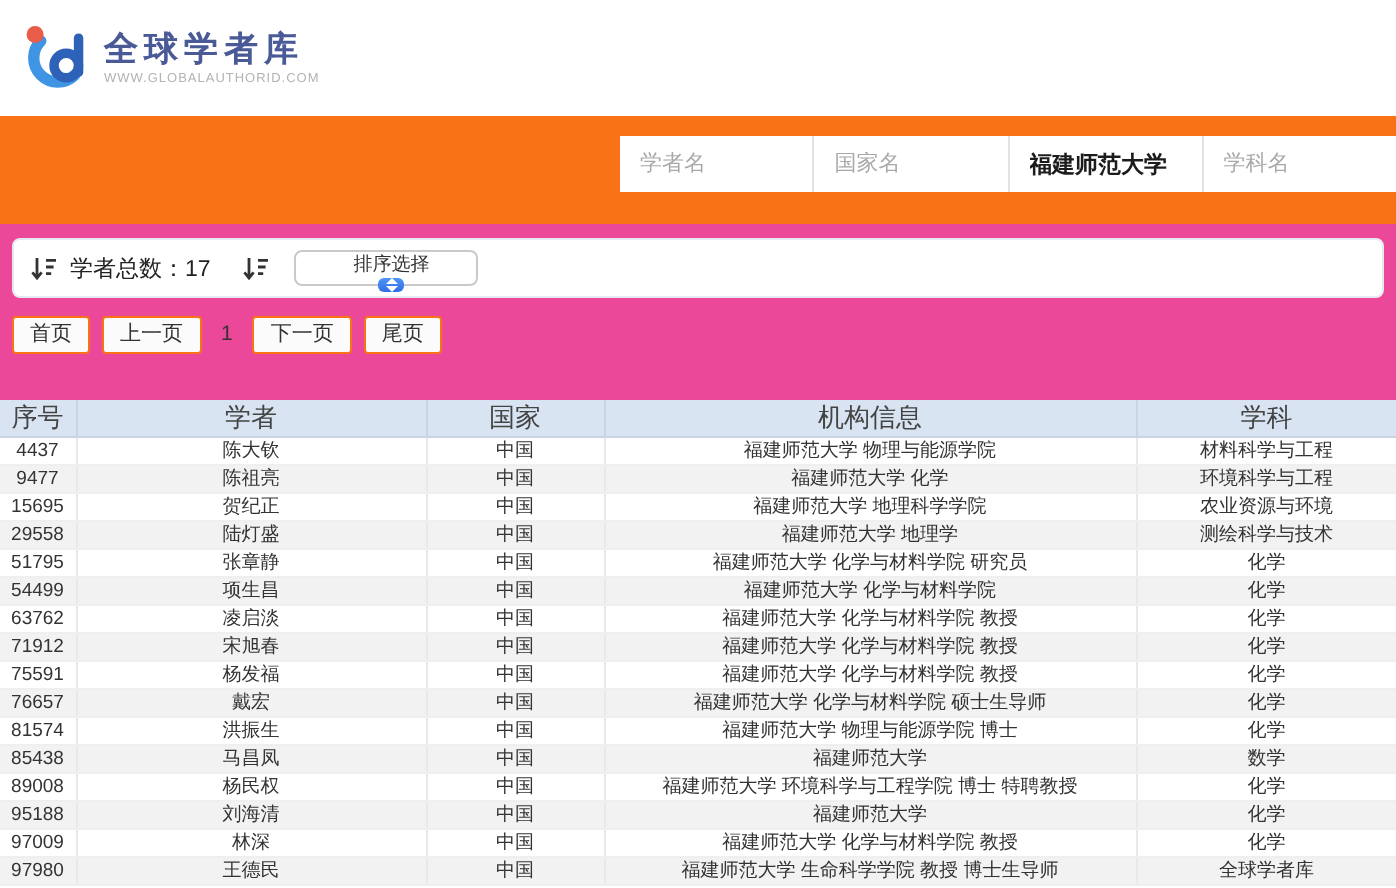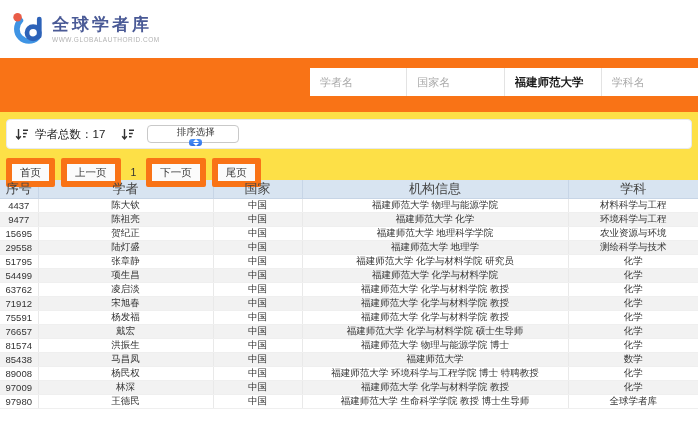--- a/index.html
+++ b/index.html
@@ -18,39 +18,39 @@
   .search-strip { position:absolute; left:310px; right:0; top:10px; height:28px; background:#fff;
     display:flex; align-items:stretch; }
   .search-field { flex:1; border-right:1px solid #e3e3e3; display:flex; align-items:center; }
   .search-field:last-child { border-right:none; }
   .search-field input { width:100%; border:none; outline:none; background:transparent;
     font-size:11px; color:#222; padding:0 10px; font-family:inherit; }
   .search-field input::placeholder { color:#a9a9a9; }
   .search-field input.filled { font-weight:bold; color:#1c1c1c; font-size:11.5px; }
 
   
-  .gray-section { background:#fde047; padding:7px 6px 9px 6px; height:68px; }
+  .gray-section { background:#ec4899; padding:7px 6px 9px 6px; height:88px; }
   .toolbar-box { background:#fff; border:1px solid #e6e9f0; border-radius:4px; height:30px;
     display:flex; align-items:center; padding:0 8px; }
   .sort-icon { width:14px; height:13px; display:inline-block; cursor:pointer; }
   .total-text { font-size:11.5px; color:#222; margin:0 8px 0 6px; }
   .total-count { font-size:11.5px; color:#222; }
   .sort-icon.second { margin-left:8px; }
   .sort-select { margin-left:12px; width:92px; height:18px; border:1px solid #c9c9c9; border-radius:4px;
     background:#fff; display:flex; align-items:center; justify-content:space-between;
     padding:0 2px 0 7px; cursor:pointer;flex-direction:column; }
   .sort-select-label { font-size:9.5px; color:#333; }
   .stepper { width:13px; height:14px; background:linear-gradient(#4d94f7,#2f6fe4); border-radius:3px;
     display:flex; flex-direction:column; align-items:center; justify-content:center; gap:1px; }
   .stepper span { display:block; width:0; height:0; border-left:3px solid transparent; border-right:3px solid transparent; }
   .stepper .up { border-bottom:3.5px solid #fff; }
   .stepper .dn { border-top:3.5px solid #fff; }
 
   .pagination { margin-top:9px; display:flex; align-items:center; gap:6px; }
-  .page-btn { background:#fbfbfb; border:6px solid #f97316; border-radius:2px; font-size:10.5px;
+  .page-btn { background:#fbfbfb; border:1px solid #f97316; border-radius:2px; font-size:10.5px;
     color:#333; padding:3px 8px; cursor:pointer; line-height:1; font-family:inherit; }
   .page-num { font-size:10.5px; color:#333; padding:3px 4px; cursor:pointer; }
 
   
   table { width:698px; border-collapse:collapse; table-layout:fixed; }
   col.c-id{width:38px;} col.c-scholar{width:175px;} col.c-country{width:89px;}
   col.c-org{width:266px;} col.c-subject{width:130px;}
   th { background:#d8e4f1; font-weight:normal; font-size:13px; color:#444; height:18px;
     border-right:1px solid #c7d5e6; border-bottom:1px solid #c7d5e6; }
   th:last-child { border-right:none; }
@@ -228,20 +228,27 @@
         <td>数学</td>
       </tr>
       <tr>
         <td>89008</td>
         <td>杨民权</td>
         <td>中国</td>
         <td>福建师范大学 环境科学与工程学院 博士 特聘教授</td>
         <td>化学</td>
       </tr>
       <tr>
+        <td>95188</td>
+        <td>刘海清</td>
+        <td>中国</td>
+        <td>福建师范大学</td>
+        <td>化学</td>
+      </tr>
+      <tr>
         <td>97009</td>
         <td>林深</td>
         <td>中国</td>
         <td>福建师范大学 化学与材料学院 教授</td>
         <td>化学</td>
       </tr>
       <tr>
         <td>97980</td>
         <td>王德民</td>
         <td>中国</td>

